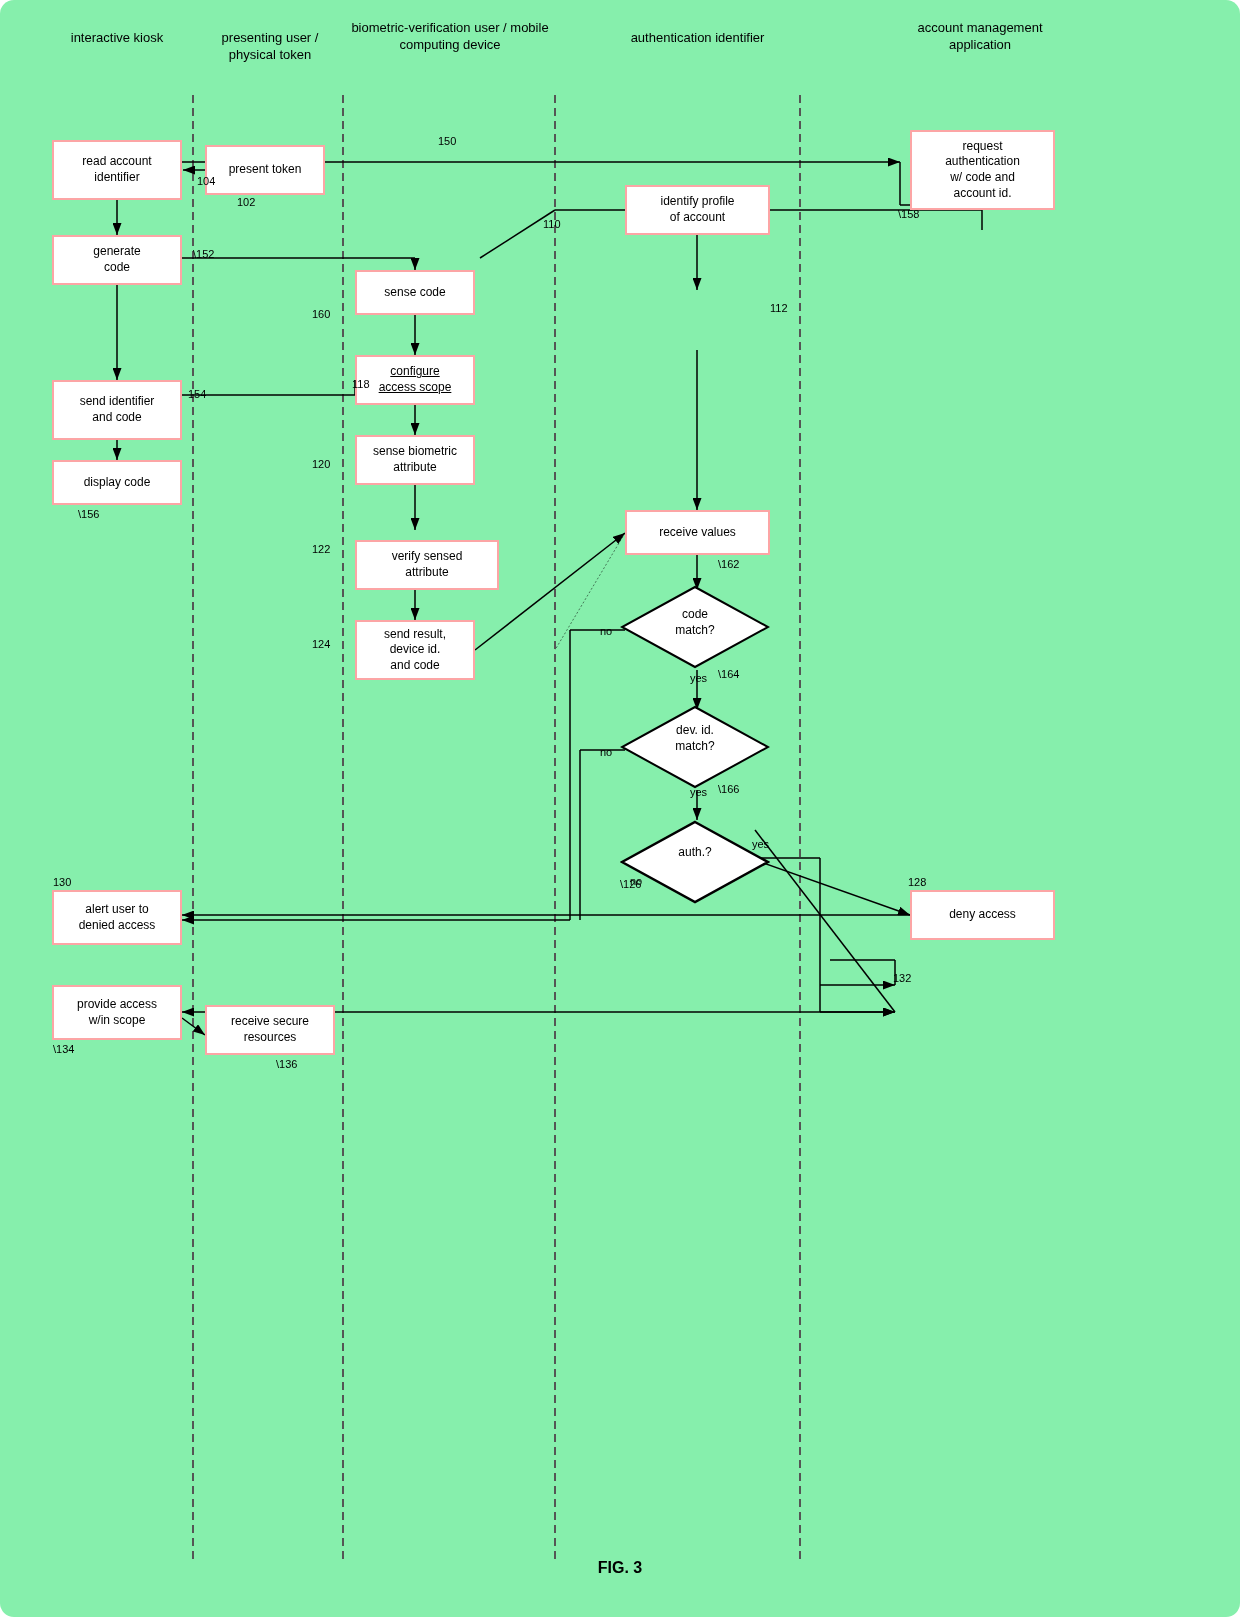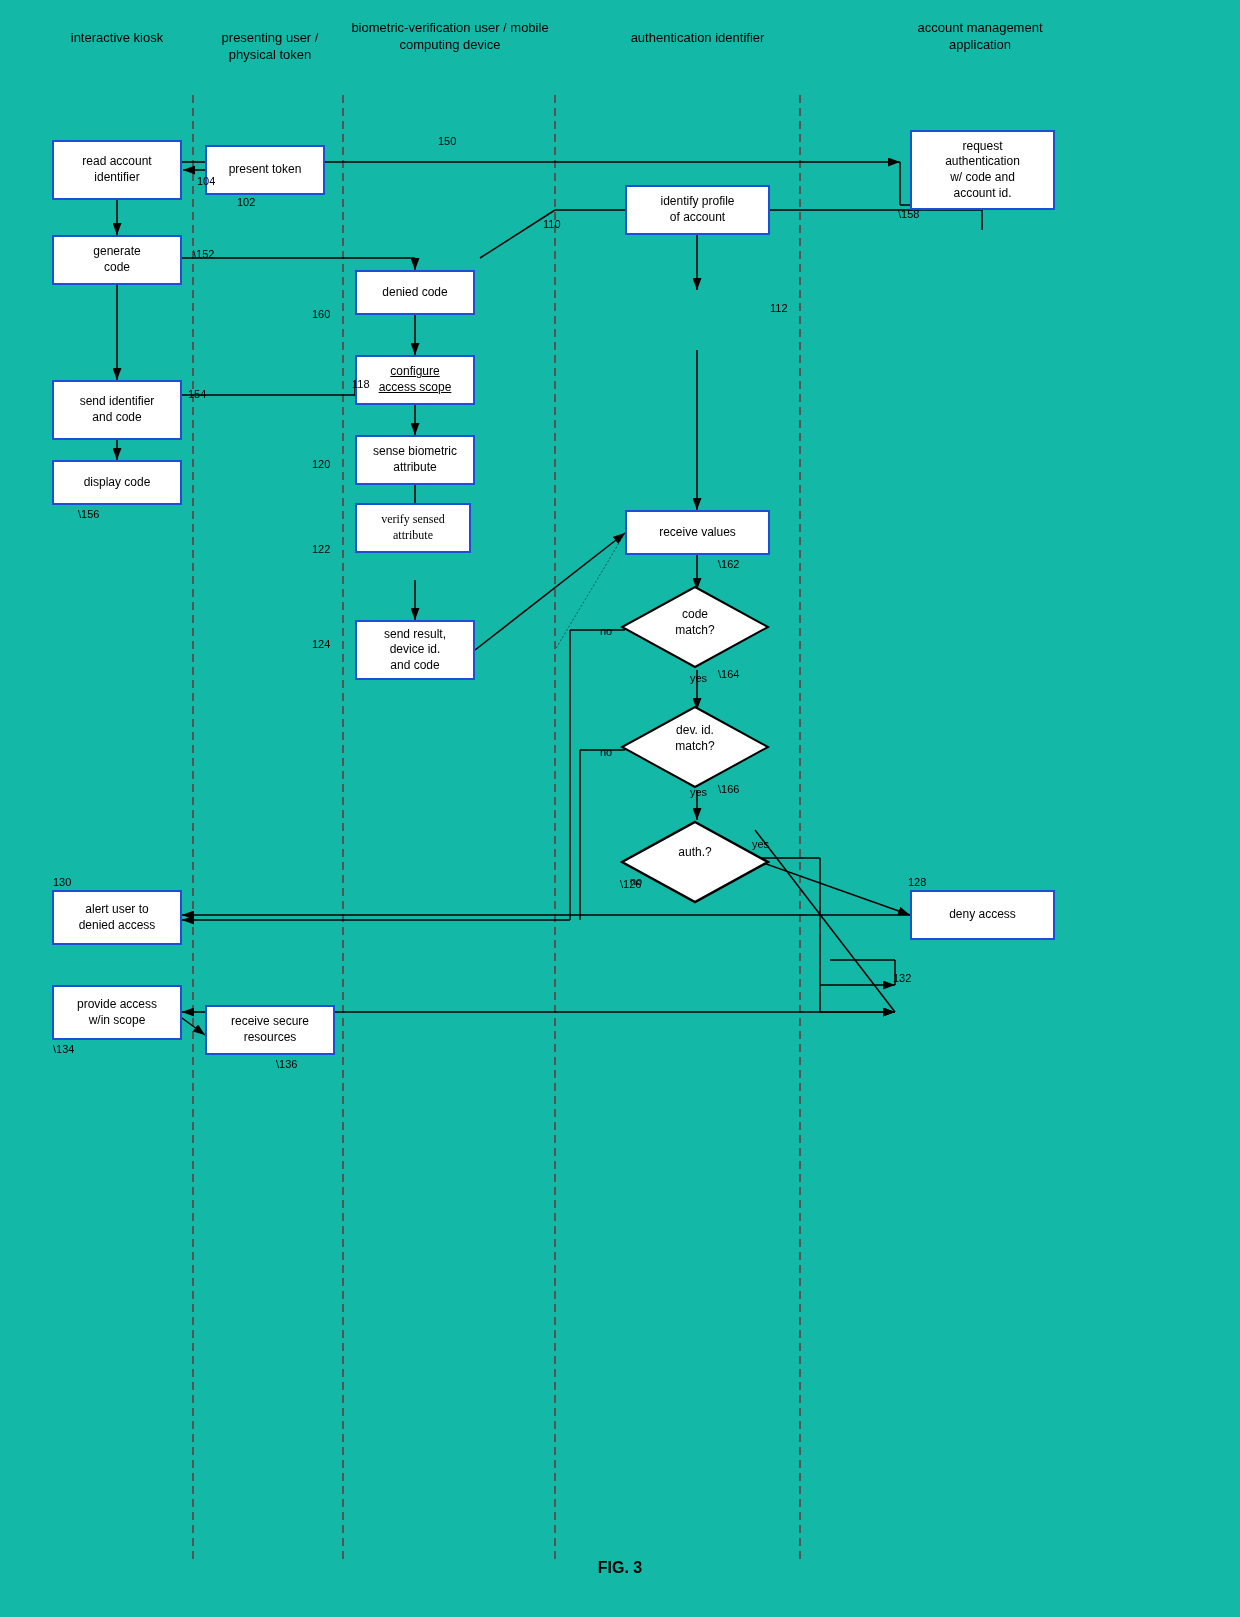--- a/index.html
+++ b/index.html
@@ -8,35 +8,36 @@
       font-family: Arial, sans-serif;
       width: 1240px;
       min-height: 1617px;
       position: relative;
       overflow: hidden;
     }
     .diagram-container {
       position: relative;
       width: 1240px;
       height: 1617px;
-      background: #14b8a6;
+      background: #86efac;
+      border-radius: 14px;
     }
     
     .col-header {
       position: absolute;
       text-align: center;
       font-size: 13px;
       font-weight: normal;
       line-height: 1.3;
       color: #000;
     }
     
     .flow-box {
       position: absolute;
-      border: 2px solid #1d4ed8;
+      border: 2px solid #fca5a5;
       background: #fff;
       text-align: center;
       display: flex;
       align-items: center;
       justify-content: center;
       font-size: 12px;
       line-height: 1.3;
       padding: 4px;
     }
     
@@ -199,27 +200,27 @@
   <div class="flow-box" style="left:52px; top:140px; width:130px; height:60px;">read account<br>identifier</div>
 
   <div class="flow-box" style="left:205px; top:145px; width:120px; height:50px;">present token</div>
 
   <div class="flow-box" style="left:52px; top:235px; width:130px; height:50px;">generate<br>code</div>
 
   <div class="flow-box" style="left:52px; top:380px; width:130px; height:60px;">send identifier<br>and code</div>
 
   <div class="flow-box" style="left:52px; top:460px; width:130px; height:45px;">display code</div>
 
-  <div class="flow-box" style="left:355px; top:270px; width:120px; height:45px;">denied code</div>
+  <div class="flow-box" style="left:355px; top:270px; width:120px; height:45px;">sense code</div>
 
   <div class="flow-box" style="left:355px; top:355px; width:120px; height:50px;text-decoration:underline;">configure<br>access scope</div>
 
   <div class="flow-box" style="left:355px; top:435px; width:120px; height:50px;">sense biometric<br>attribute</div>
 
-  <div class="flow-box" style="left:355px; top:503px; width:116px; height:50px;font-family:Liberation Serif, serif;">verify sensed<br>attribute</div>
+  <div class="flow-box" style="left:355px; top:540px; width:144px; height:50px;">verify sensed<br>attribute</div>
 
   <div class="flow-box" style="left:355px; top:620px; width:120px; height:60px;">send result,<br>device id.<br>and code</div>
 
   <div class="flow-box" style="left:910px; top:130px; width:145px; height:80px;">request<br>authentication<br>w/ code and<br>account id.</div>
 
   <div class="flow-box" style="left:625px; top:185px; width:145px; height:50px;">identify profile<br>of account</div>
 
 
   <div class="flow-box" style="left:625px; top:510px; width:145px; height:45px;">receive values</div>
 

